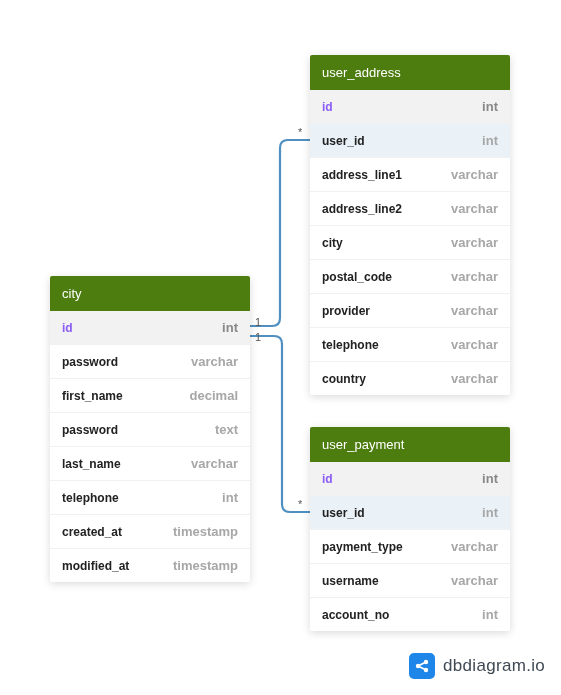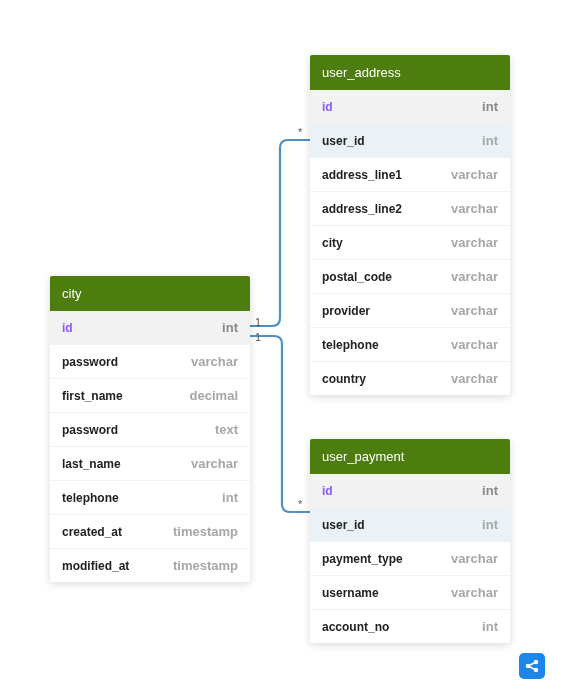--- a/index.html
+++ b/index.html
@@ -176,21 +176,21 @@
   <div class="table-row">
     <span class="col-name">telephone</span>
     <span class="col-type">varchar</span>
   </div>
   <div class="table-row">
     <span class="col-name">country</span>
     <span class="col-type">varchar</span>
   </div>
 </div>
 
-<div class="table" style="left:310px; top:439px;">
+<div class="table" style="left:310px; top:427px;">
   <div class="table-header">user_payment</div>
   <div class="table-row pk">
     <span class="col-name">id</span>
     <span class="col-type">int</span>
   </div>
   <div class="table-row fk">
     <span class="col-name">user_id</span>
     <span class="col-type">int</span>
   </div>
   <div class="table-row">
@@ -210,13 +210,14 @@
 <div class="logo-area">
   <div class="logo-icon">
     <svg width="16" height="16" viewBox="0 0 16 16">
       <circle cx="4" cy="8" r="2.2" fill="#fff"></circle>
       <circle cx="12" cy="4" r="2.2" fill="#fff"></circle>
       <circle cx="12" cy="12" r="2.2" fill="#fff"></circle>
       <line x1="4" y1="8" x2="12" y2="4" stroke="#fff" stroke-width="1.6"></line>
       <line x1="4" y1="8" x2="12" y2="12" stroke="#fff" stroke-width="1.6"></line>
     </svg>
   </div>
+  <span class="logo-text">dbdiagram.io</span>
 </div>
 
 </body></html>

